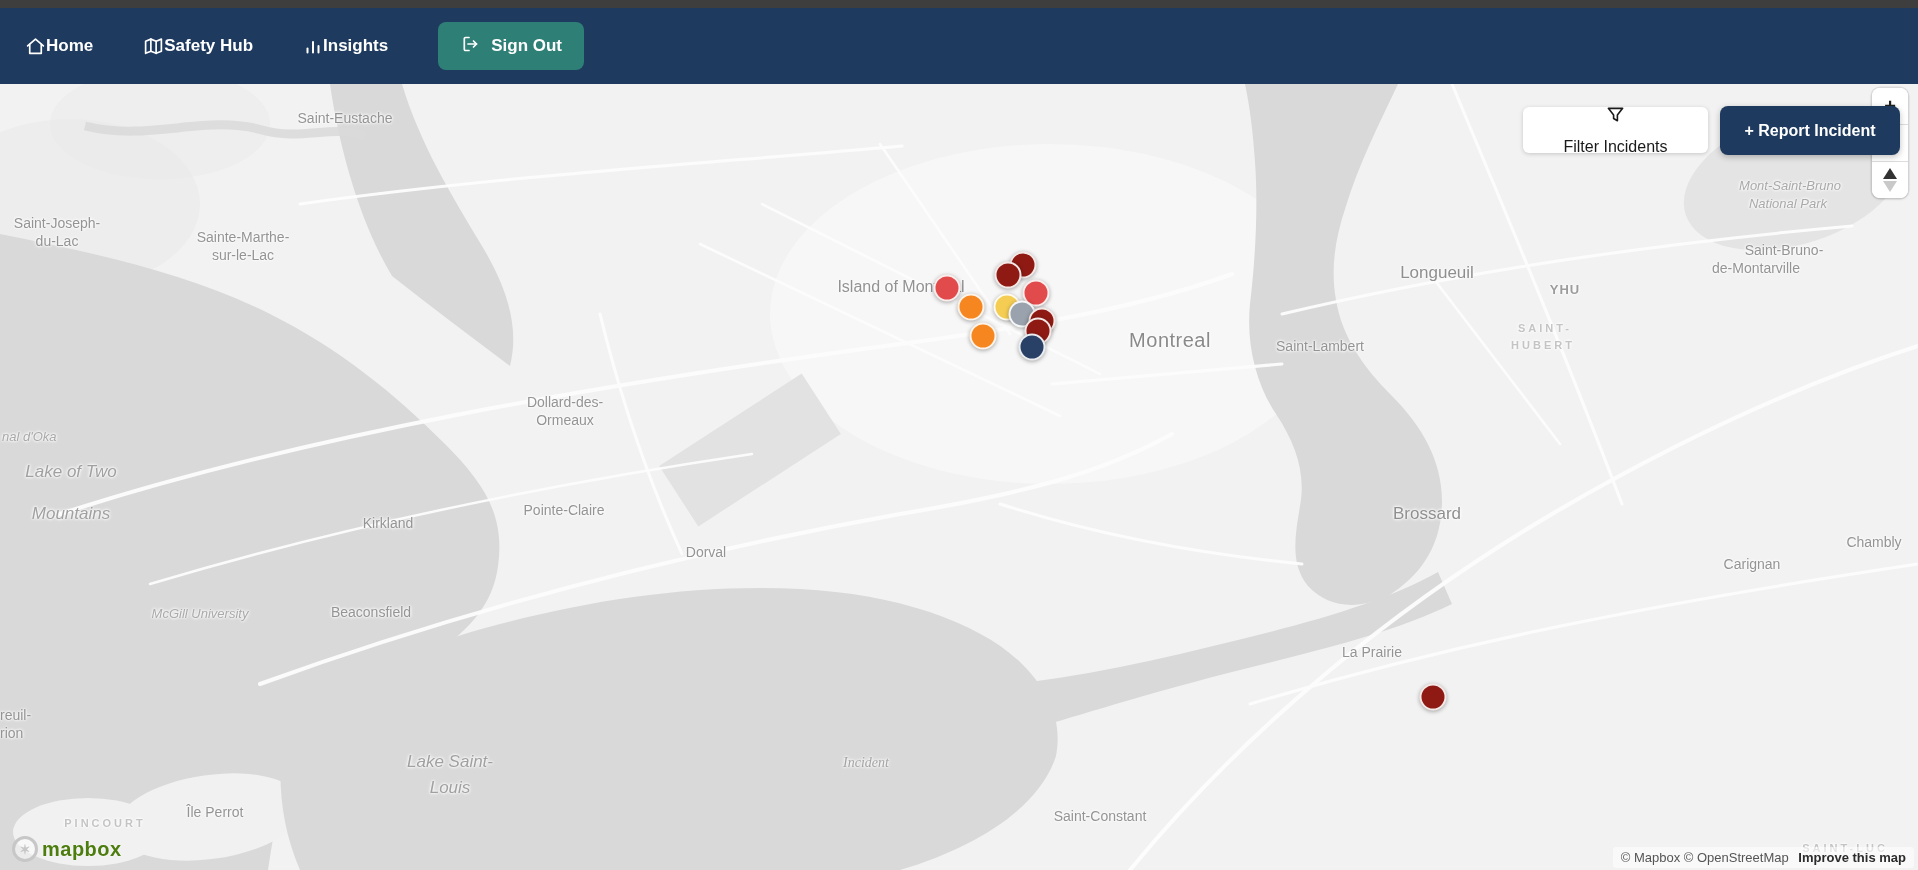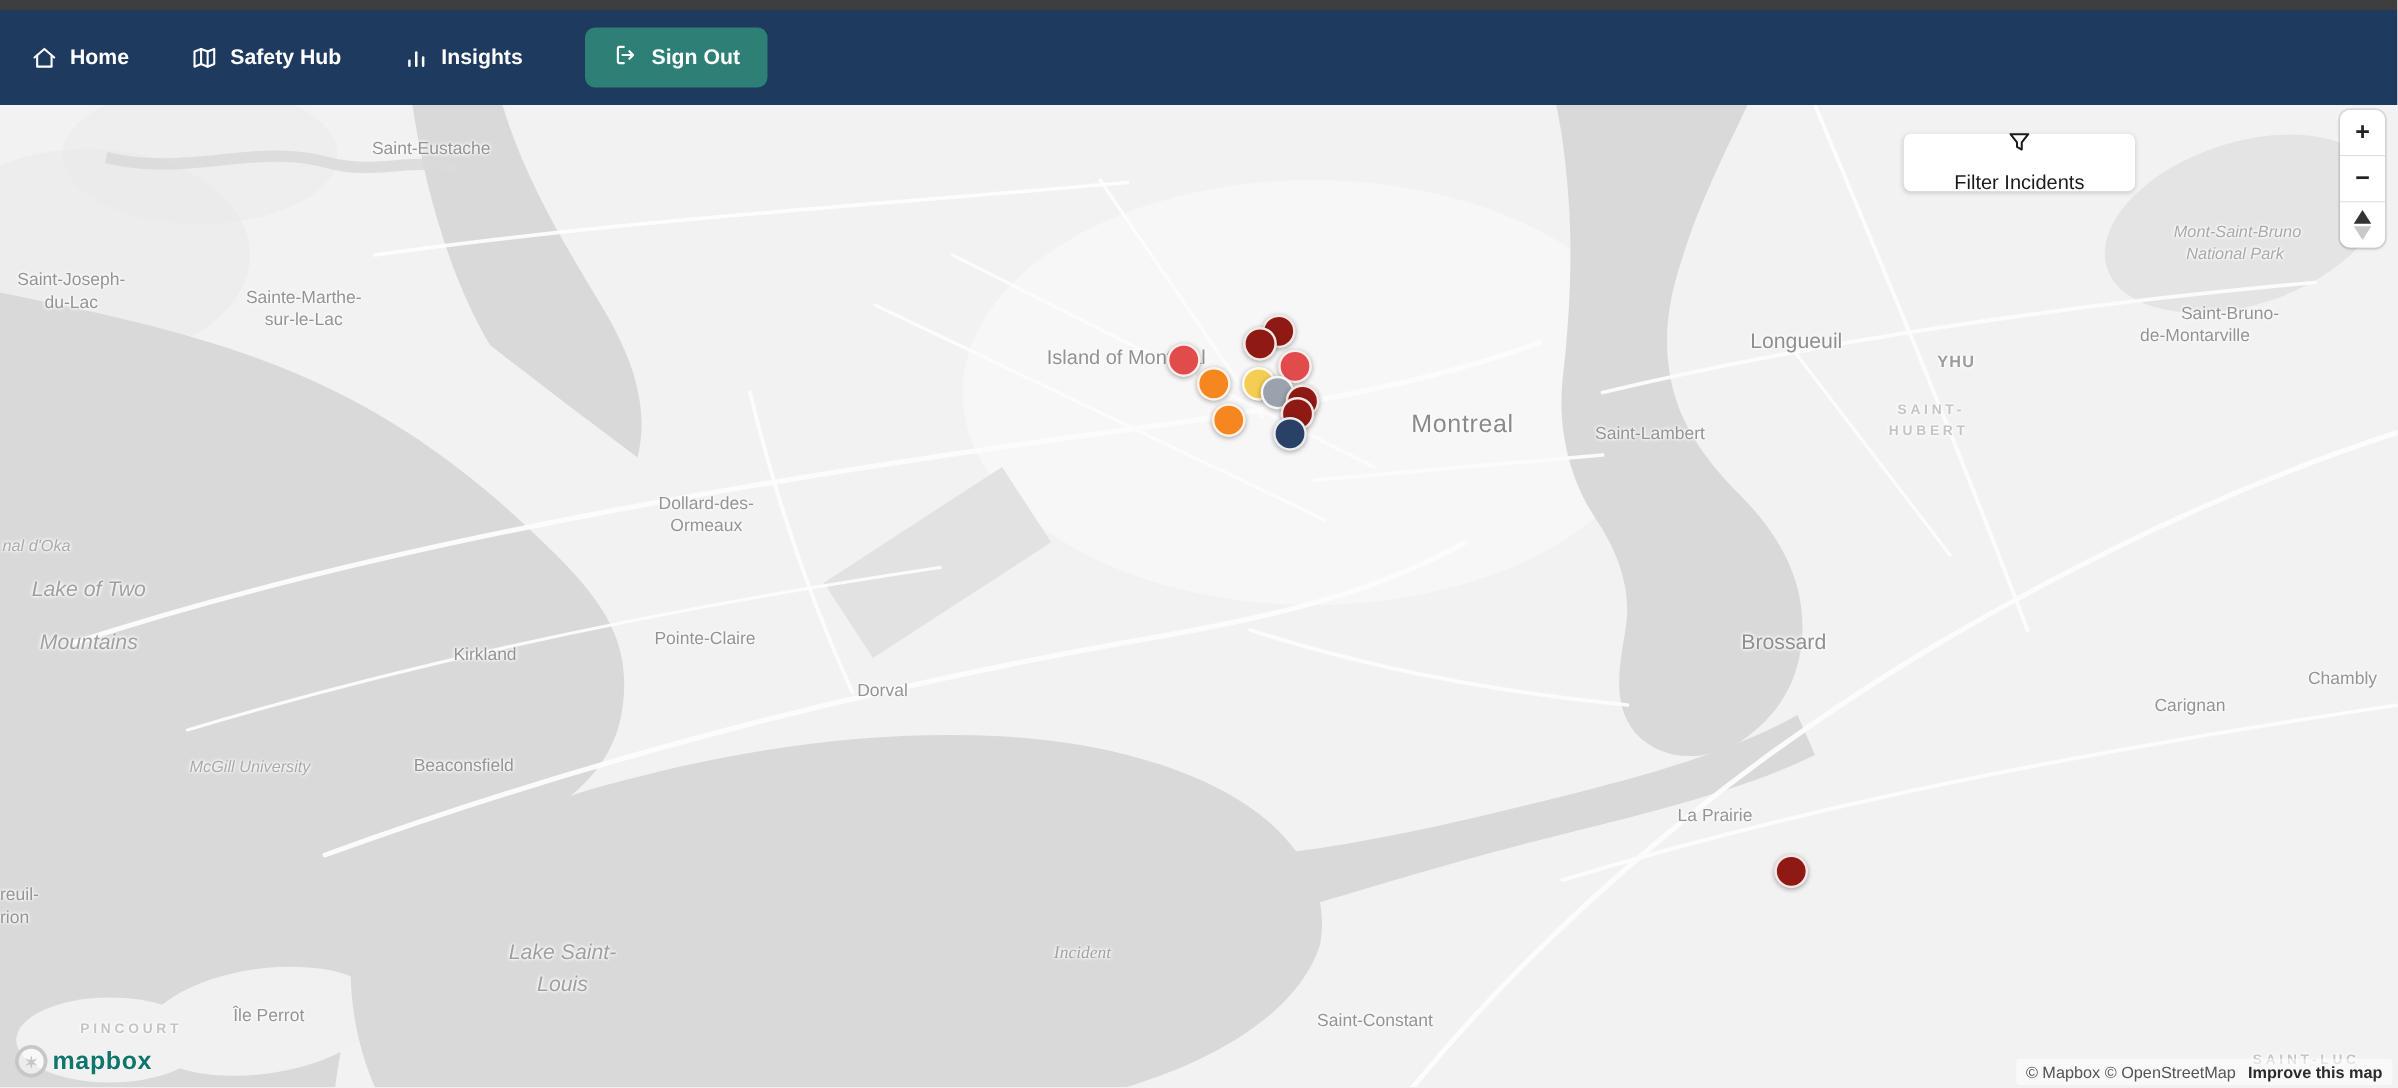--- a/index.html
+++ b/index.html
@@ -6,21 +6,21 @@
   html,body { width:1918px; height:870px; overflow:hidden; background:#f2f2f2;
               font-family:"Liberation Sans", sans-serif; }
 
   .top-strip { width:100%; height:8px; background:#3e3e3e; }
 
   
   .navbar { width:100%; height:76px; background:#1e3a5f; display:flex;
             align-items:center; justify-content:space-between; padding:0 26px 0 25px; }
   .brand { color:#fff; font-size:22px; font-weight:700; letter-spacing:.2px; }
   .nav-right { display:flex; align-items:center; gap:50px; }
-  .nav-item { display:flex; align-items:center; gap:10px; color:#fff; font-size:17px;
+  .nav-item { display:flex; align-items:center; color:#fff; font-size:17px;
               font-weight:600; cursor:pointer; }
   .nav-item svg { display:block; }
   .signout-btn { display:flex; align-items:center; gap:11px; background:#2e7f76; color:#fff;
                  border:none; border-radius:8px; height:48px; padding:0 22px; font-size:17px;
                  font-weight:700; cursor:pointer; font-family:"Liberation Sans",sans-serif; }
 
   
   .map { position:relative; width:1918px; height:786px; background:#f2f2f2; overflow:hidden; }
   .map svg.base { position:absolute; left:0; top:0; }
 
@@ -64,21 +64,21 @@
             border-bottom:11px solid #333; }
   .tri-dn { width:0; height:0; border-left:7px solid transparent; border-right:7px solid transparent;
             border-top:11px solid #c9c9c9; margin-top:2px; }
 
   
   .mb-logo { position:absolute; left:12px; bottom:8px; display:flex; align-items:center; gap:4px;
              z-index:20; }
   .mb-circle { width:26px; height:26px; border-radius:50%; border:3px solid #c7c7c7;
                background:rgba(255,255,255,.5); display:flex; align-items:center; justify-content:center;
                color:#c7c7c7; font-size:13px; font-weight:700; }
-  .mb-word { font-size:20px; font-weight:700; color:#0f766e; letter-spacing:.5px;
+  .mb-word { font-size:20px; font-weight:700; color:#4d7c0f; letter-spacing:.5px;
              text-shadow:0 0 2px #fff; }
   .attrib { position:absolute; right:4px; bottom:2px; background:rgba(255,255,255,.55);
             padding:3px 8px; font-size:13px; color:#555; z-index:20; border-radius:3px; }
   .attrib .improve { font-weight:700; color:#2b2b2b; margin-left:6px; cursor:pointer; }
 </style>
 </head>
 <body>
 
 <div class="top-strip"></div>
 
@@ -241,20 +241,21 @@
     <button class="zbtn">+</button>
     <div class="div"></div>
     <button class="zbtn">−</button>
     <div class="div"></div>
     <button class="compass">
       <span class="tri-up"></span>
       <span class="tri-dn"></span>
     </button>
   </div>
 
+  <button class="report-btn">+ Report Incident</button>
 
   <div class="mb-logo">
     <div class="mb-circle">✶</div>
     <div class="mb-word">mapbox</div>
   </div>
 
   <div class="attrib">
     <span>© Mapbox © OpenStreetMap</span>
     <span class="improve">Improve this map</span>
   </div>

